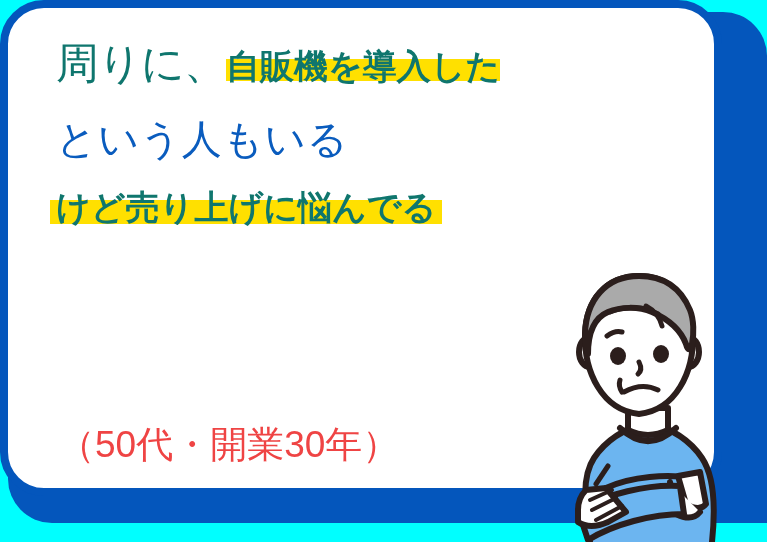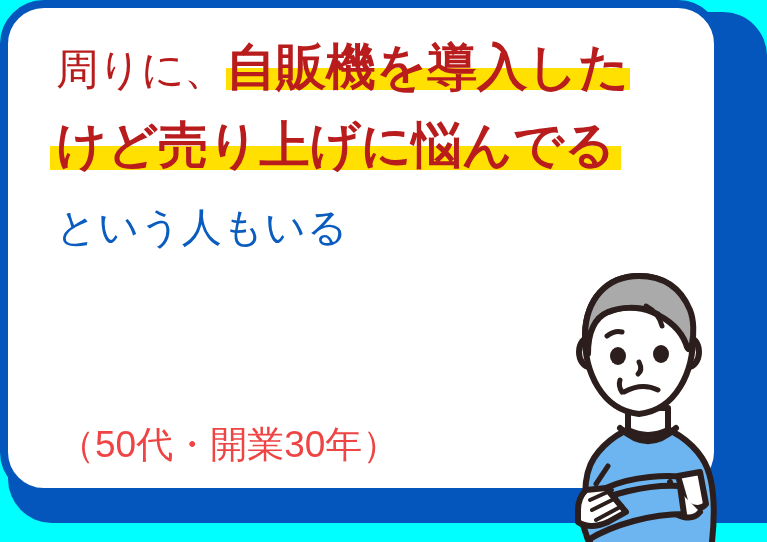--- a/index.html
+++ b/index.html
@@ -80,34 +80,34 @@
   }
   .line3 {
     height: 70px;
     font-size: 0px;
   }
 
   .seg {
     display: inline-block;
     vertical-align: baseline;
     position: relative;
-    color: #b91c1c;
+    color: #0f766e;
   }
 
   
   .seg-reg {
     font-size: 43px;
     font-weight: 400;
     letter-spacing: -1px;
     font-family: "Liberation Serif", "DejaVu Serif", serif;
   }
 
   
   .seg-bold {
-    font-size: 50px;
+    font-size: 34px;
     font-weight: 700;
     letter-spacing: 0px;
     font-family: "Liberation Sans", "DejaVu Sans", sans-serif;
   }
 
   
   .hl {
     position: absolute;
     background: #FFE000;
     z-index: 0;
@@ -165,26 +165,26 @@
   <div class="blue-backing-square-br"></div>
 
   <div class="card">
 
     <div class="text-block">
 
       <div class="line line1">
         <span class="seg seg-reg"><span class="seg-txt">周りに、</span></span><span class="wrap"><span class="hl"></span><span class="seg seg-bold"><span class="seg-txt">自販機を導入した</span></span></span>
       </div>
 
+      <div class="line line3">
+        <span class="line3-txt">という人もいる</span>
+      </div>
+
       <div class="line line2">
         <span class="wrap"><span class="hl"></span><span class="seg seg-bold"><span class="seg-txt">けど売り上げに悩んでる</span></span></span>
-      </div>
-
-      <div class="line line3">
-        <span class="line3-txt">という人もいる</span>
       </div>
 
     </div>
 
     <div class="caption">（50代・開業30年）</div>
 
   </div>
 
   <div class="person">
     <svg width="240" height="274" viewBox="0 0 240 274" xmlns="http://www.w3.org/2000/svg">

